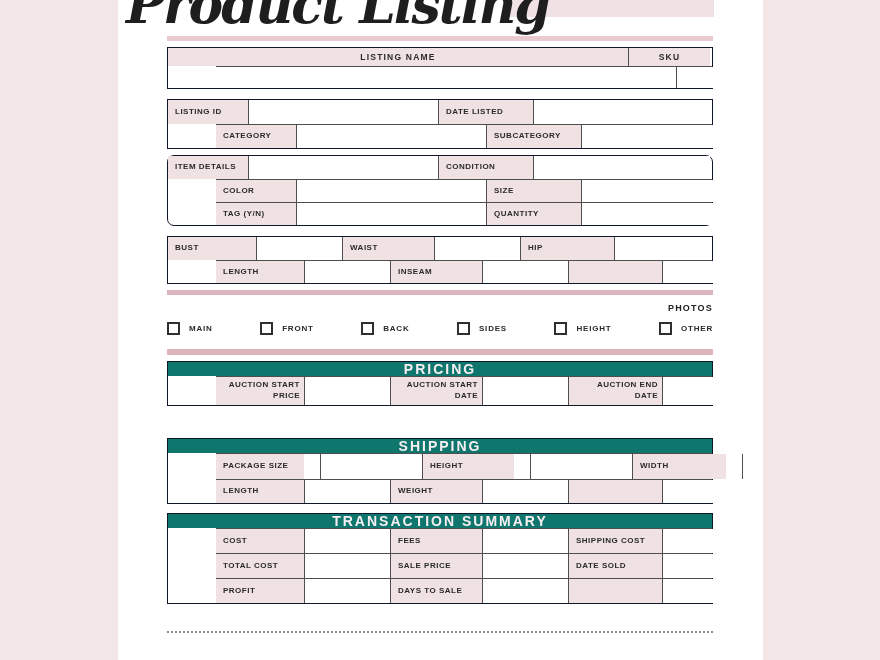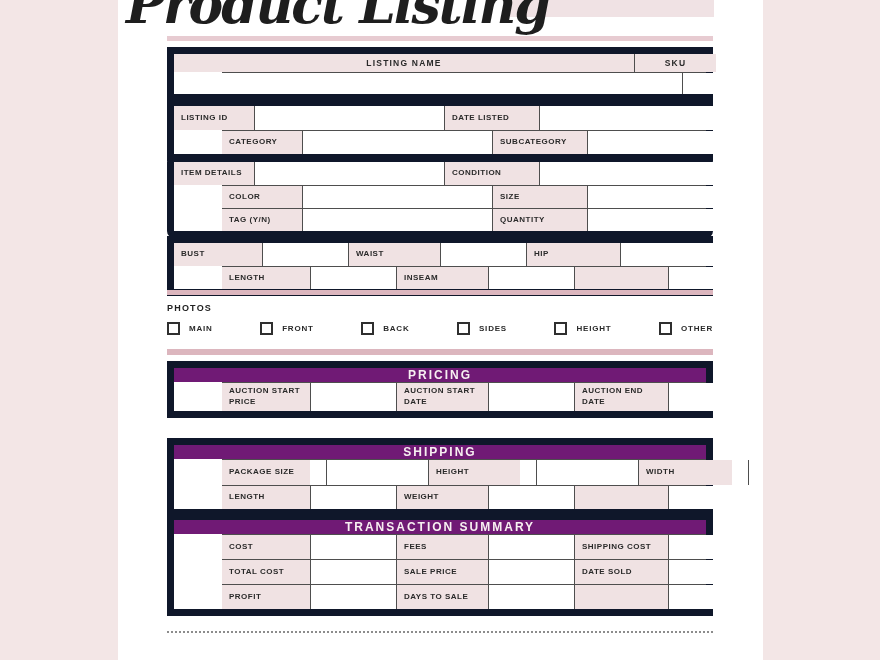--- a/index.html
+++ b/index.html
@@ -25,62 +25,63 @@
   .bar {
     position: absolute; left: 49px; width: 546px;
   }
   .top-bar { top: 36px; height: 5px; background: #e7cbd1; }
   .divider { background: #dcb6be; }
   .div-measure { top: 290px; height: 5px; }
   .div-photos { top: 349px; height: 6px; }
 
   .tbl {
     position: absolute; left: 49px; width: 546px;
-    border: 7px solid #0f172a; background: #fff;
+    border: 1px solid #0f172a; background: #fff;
   }
   .tbl > * + * { border-top: 1px solid #4e4e4e; margin-left: 48px; }
   .trow { display: grid; }
   .trow > .cell + .cell { border-left: 1px solid #4e4e4e; }
   .colsT1 { grid-template-columns: 460px 82px; }
   .cols4  { grid-template-columns: 80px 190px 95px 177px; }
   .cols6  { grid-template-columns: 88px 86px 92px 86px 94px 96px; }
 
   .cell { min-height: 100%; }
   .cell.label {
     background: #f0e2e3; color: #2a2a2a;
     font-size: 8px; font-weight: 700; letter-spacing: 0.5px; line-height: 1.35;
     display: flex; align-items: center; padding: 2px 4px 2px 7px;
     text-transform: uppercase;
+    text-align: right;
   }
   .cell.input { background: #ffffff; }
   .cell.hcell {
     background: #f0e2e3; color: #2a2a2a;
     font-size: 8.5px; font-weight: 700; letter-spacing: 1.2px;
     display: flex; align-items: center; justify-content: center;
   }
   .thead {
-    background: #701a75; color: #f7eff1; text-align: center;
-    font-size: 12px; font-weight: 700; letter-spacing: 2px;
+    background: #0f766e; color: #f7eff1; text-align: center;
+    font-size: 14px; font-weight: 700; letter-spacing: 2px;
     height: 14px; line-height: 14px; text-transform: uppercase;
   }
   .r18 { height: 18px; } .r22 { height: 22px; } .r23 { height: 23px; }
   .r24 { height: 24px; } .r25 { height: 25px; } .r26 { height: 26px; gap: 16px; }
   .r29 { height: 29px; }
 
   .t-listing     { top: 47px; }
   .t-details     { top: 99px; }
   .t-itemdetails { top: 155px; border-radius: 7px; }
   .t-measure     { top: 236px; }
   .t-pricing     { top: 361px; }
   .t-shipping    { top: 438px; }
   .t-transaction { top: 513px; }
 
   .photos-title {
     position: absolute; left: 49px; top: 303px; width: 546px;
-    text-align: left; font-size: 9px; font-weight: 700;
+    text-align: right; font-size: 9px; font-weight: 700;
     letter-spacing: 1.2px; color: #222;
   }
   .cb-row {
     position: absolute; left: 49px; top: 322px; width: 546px;
     display: flex; justify-content: space-between; align-items: center;
   }
   .cb-group { display: flex; align-items: center; cursor: pointer; }
   .cb {
     width: 13px; height: 13px; border: 2px solid #2f2f2f; background: #fff;
     display: inline-block;

